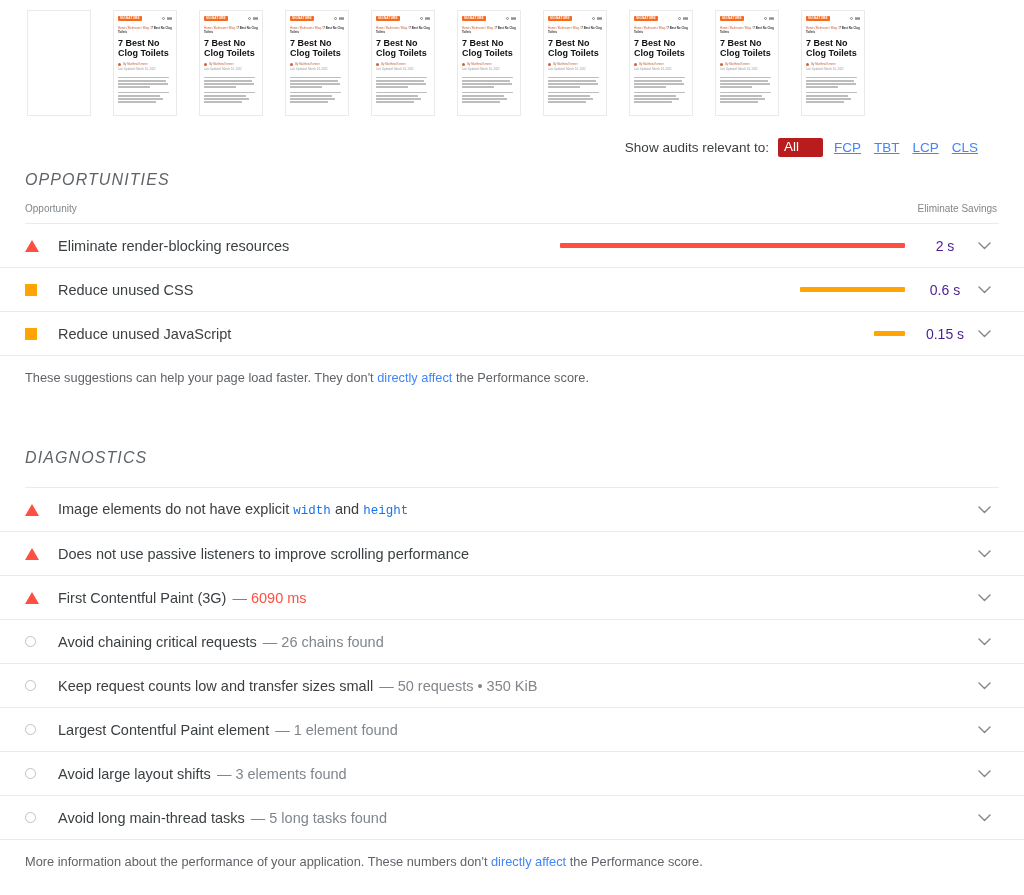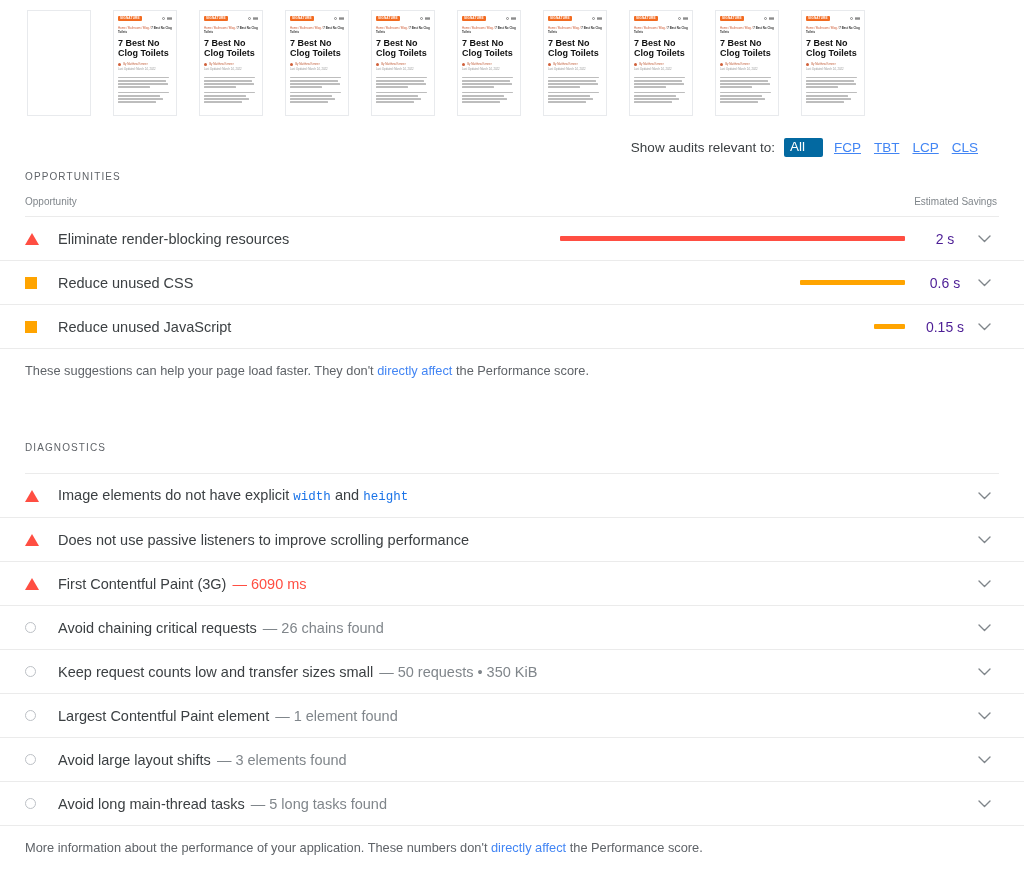--- a/index.html
+++ b/index.html
@@ -59,35 +59,36 @@
   .t-line.w84 { width: 84%; }
 
   
   .filter-row {
     display: flex; align-items: center; justify-content: flex-end;
     gap: 6px; padding: 0 44px 0 0; height: 30px;
     font-size: 13.5px; color: #5f6368;
   }
   .filter-label { color: #3c4043; margin-right: 3px; }
   .pill {
-    background: #0369a1; color: #fff;
-    border-radius: 2px; padding: 1px 18px 2px 6px;
+    background: #b91c1c; color: #fff;
+    border-radius: 2px; padding: 1px 24px 2px 6px;
     font-size: 13.5px; line-height: 16px;
     cursor: pointer;
   }
   .flink {
     color: #4285f4; text-decoration: underline;
     font-size: 13.5px; cursor: pointer; padding: 1px 2px;
   }
 
   
   .section-title {
-    font-size: 10px; letter-spacing: 1.1px;
+    font-size: 16px; letter-spacing: 1.1px;
     color: #5f6368; text-transform: uppercase;
     padding: 0 16px 0 25px;
+    font-style: italic;
   }
   .opp-header {
     display: flex; justify-content: space-between; align-items: baseline;
     padding: 0 27px 0 25px; font-size: 10px; color: #80868b;
   }
   .rule { height: 1px; background: #ebebeb; margin: 0 25px; }
 
   .row {
     display: flex; align-items: center;
     min-height: 44px;
@@ -471,21 +472,21 @@
         <span class="flink">CLS</span>
       </span>
   </div>
 
   <div class="gap-xs"></div>
 
   <div class="section-title">OPPORTUNITIES</div>
   <div class="gap-sm"></div>
   <div class="opp-header">
     <span>Opportunity</span>
-    <span>Estimated Savings</span>
+    <span>Eliminate Savings</span>
   </div>
   <div style="height:9px"></div>
   <div class="rule"></div>
   <div id="opportunity-rows">
       <div class="row">
         <span class="icon-slot">
           <span class="tri"></span>
         </span>
         <span class="row-title">Eliminate render-blocking resources</span>
         <span class="spacer"></span>

